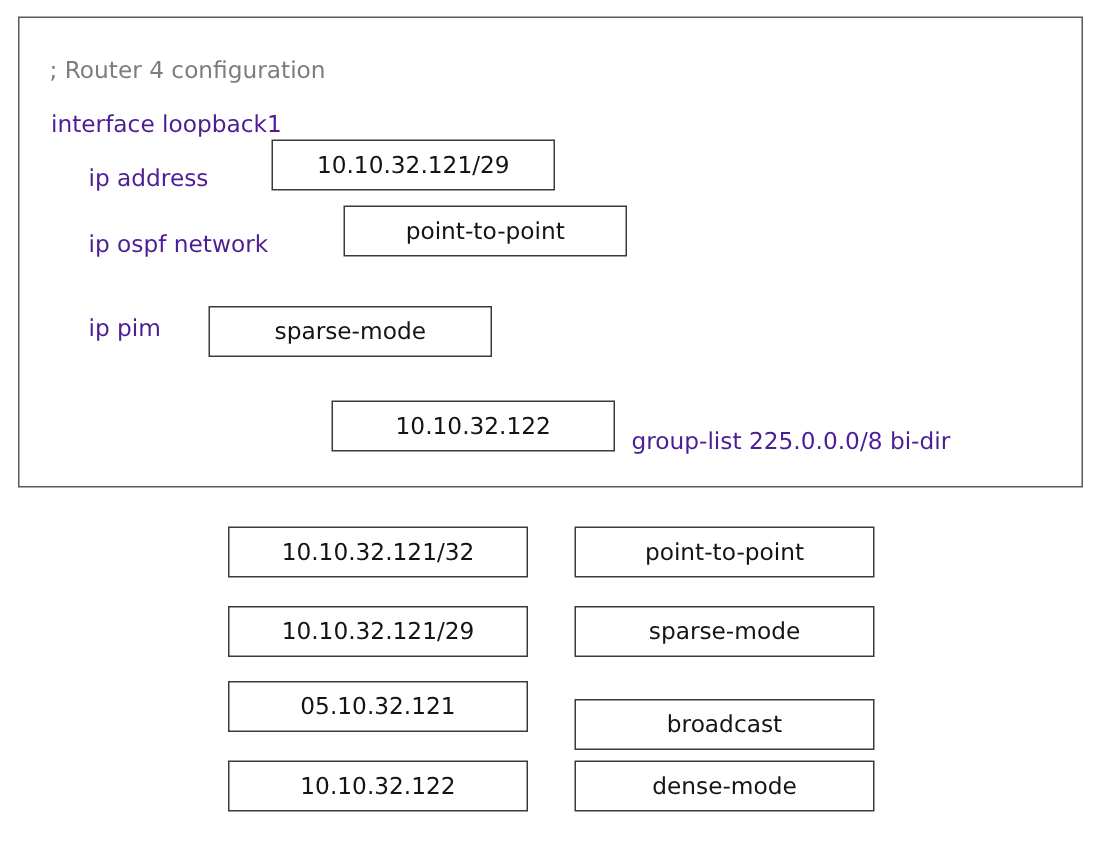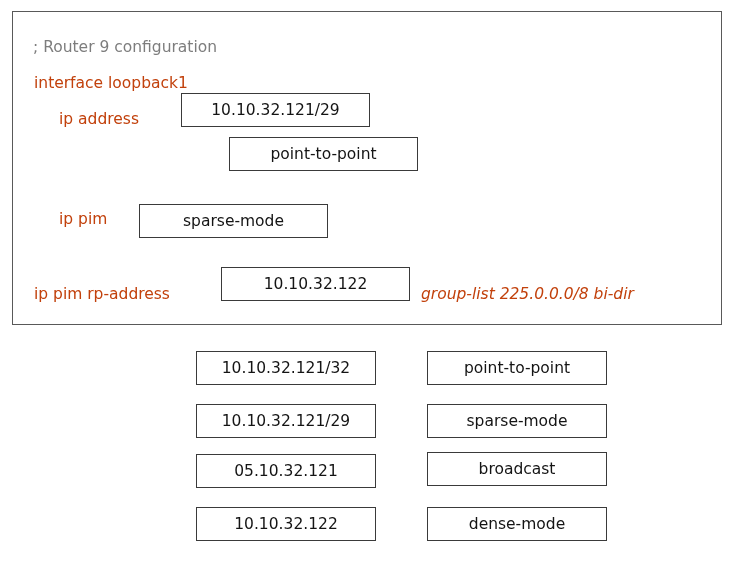--- a/index.html
+++ b/index.html
@@ -24,21 +24,21 @@
     height: 314px;
     box-sizing: border-box;
     border: 1px solid #595959;
     background: #ffffff;
   }
 
   .cfg-line {
     position: absolute;
     white-space: nowrap;
     font-size: 15.5px;
-    color: #c2410c;
+    color: #4c1d95;
     line-height: 1;
   }
   .cfg-line.comment {
     color: #7d7d7d;
   }
 
   
   .val-box {
     position: absolute;
     box-sizing: border-box;
@@ -49,67 +49,66 @@
     justify-content: center;
     font-size: 15.5px;
     color: #141414;
     white-space: nowrap;
   }
 
   
   .choice-box {
     position: absolute;
     box-sizing: border-box;
-    width: 180px;
+    width: 200px;
     height: 34px;
     border: 1px solid #3a3a3a;
     background: #ffffff;
     display: flex;
     align-items: center;
     justify-content: center;
     font-size: 15.5px;
     color: #141414;
     white-space: nowrap;
-    margin-left: 44px;
   }
 </style>
 </head>
 <body>
 
 <div id="config-panel">
 
-  <span class="cfg-line comment" style="left:20px; top:28px;">; Router 9 configuration</span>
+  <span class="cfg-line comment" style="left:20px; top:28px;">; Router 4 configuration</span>
 
   <span class="cfg-line" style="left:21px; top:64px;">interface loopback1</span>
 
   <span class="cfg-line" style="left:46px; top:100px;text-align:right;">ip address</span>
 
   <div class="val-box" style="left:168px; top:81px; width:189px; height:34px;">
     <span>10.10.32.121/29</span>
   </div>
 
+  <span class="cfg-line" style="left:46px; top:144px;">ip ospf network</span>
 
   <div class="val-box" style="left:216px; top:125px; width:189px; height:34px;">
     <span>point-to-point</span>
   </div>
 
 
   <span class="cfg-line" style="left:46px; top:200px;">ip pim</span>
 
   <div class="val-box" style="left:126px; top:192px; width:189px; height:34px;">
     <span>sparse-mode</span>
   </div>
 
-  <span class="cfg-line" style="left:21px; top:275px;">ip pim rp-address</span>
 
   <div class="val-box" style="left:208px; top:255px; width:189px; height:34px;">
     <span>10.10.32.122</span>
   </div>
 
-  <span class="cfg-line" style="left:408px; top:275px;font-style:italic;">group-list 225.0.0.0/8 bi-dir</span>
+  <span class="cfg-line" style="left:408px; top:275px;">group-list 225.0.0.0/8 bi-dir</span>
 
 </div>
 
 <div class="choice-box" style="left:152px; top:351px;">
   <span>10.10.32.121/32</span>
 </div>
 <div class="choice-box" style="left:152px; top:404px;">
   <span>10.10.32.121/29</span>
 </div>
 <div class="choice-box" style="left:152px; top:454px;">
@@ -118,18 +117,18 @@
 <div class="choice-box" style="left:152px; top:507px;">
   <span>10.10.32.122</span>
 </div>
 
 <div class="choice-box" style="left:383px; top:351px;">
   <span>point-to-point</span>
 </div>
 <div class="choice-box" style="left:383px; top:404px;">
   <span>sparse-mode</span>
 </div>
-<div class="choice-box" style="left:383px; top:452px;">
+<div class="choice-box" style="left:383px; top:466px;">
   <span>broadcast</span>
 </div>
 <div class="choice-box" style="left:383px; top:507px;">
   <span>dense-mode</span>
 </div>
 
 </body></html>

